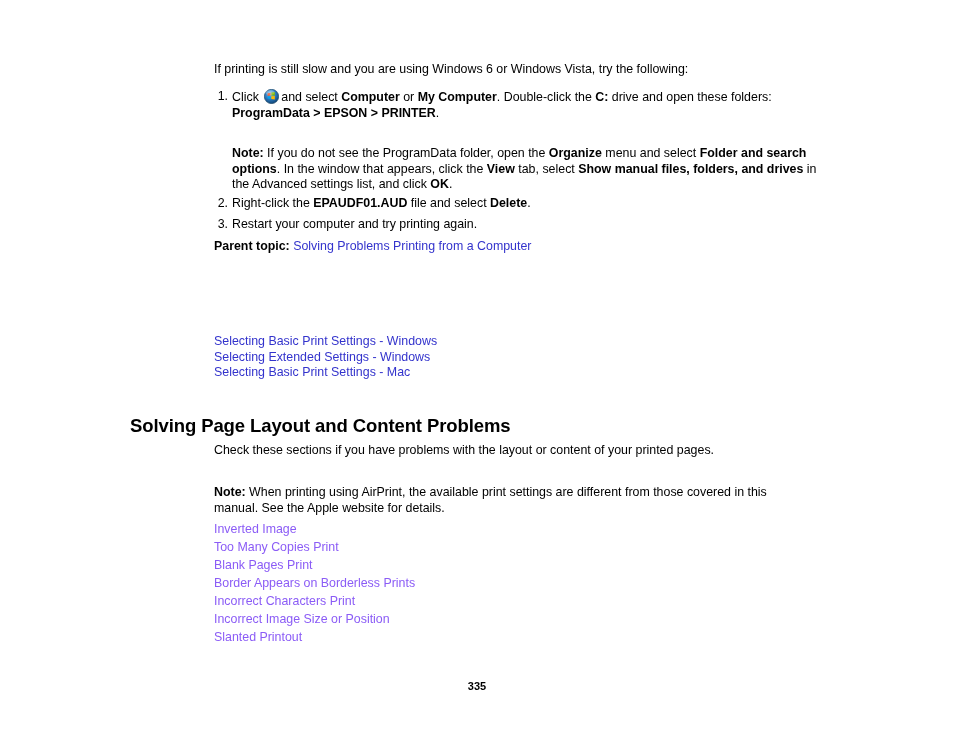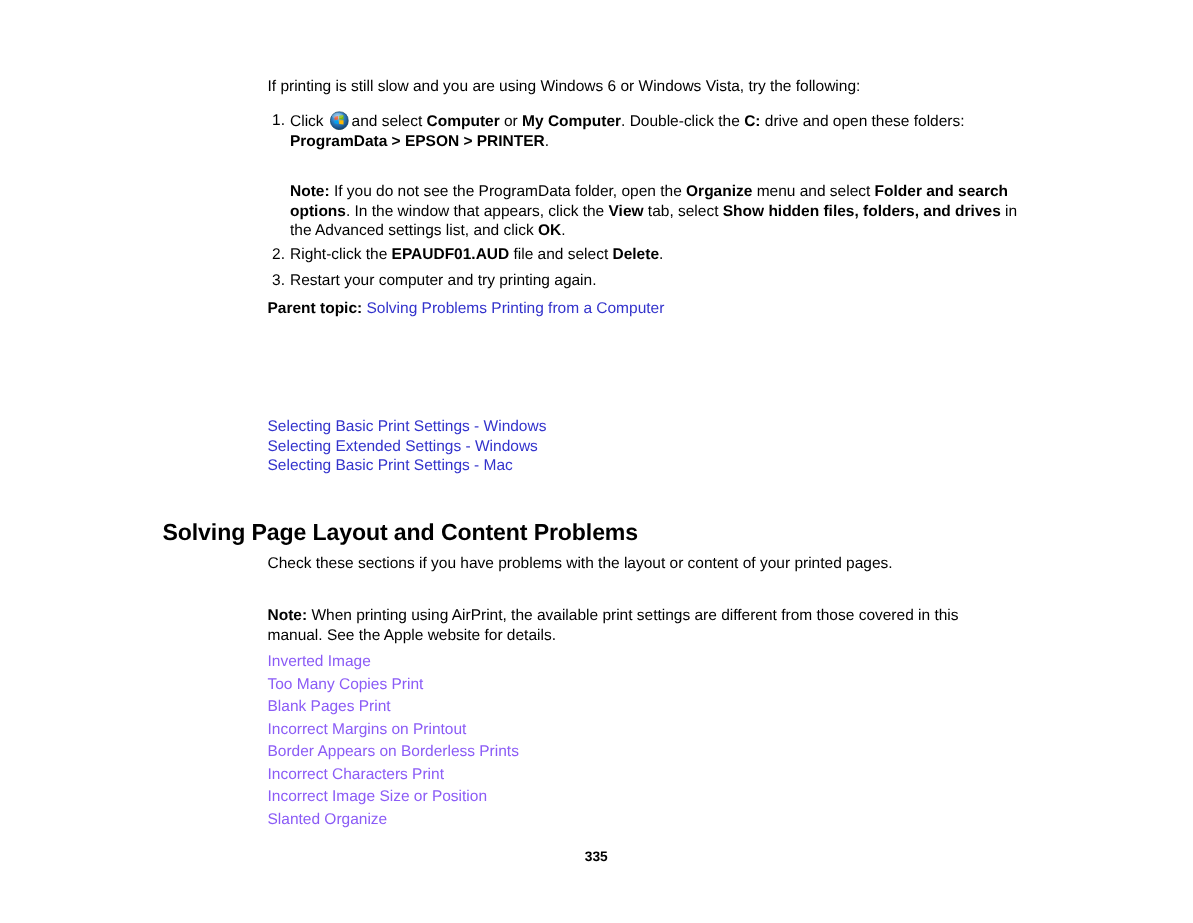--- a/index.html
+++ b/index.html
@@ -150,21 +150,21 @@
                   <path d="M0.2 4.0 L3.2 3.9 L3.2 6.8 L0.2 6.2 Z" fill="#00a4ef"></path>
                   <path d="M3.9 3.9 L7.4 3.8 L7.4 7.3 L3.9 6.8 Z" fill="#ffb900"></path>
                 </g>
                 <ellipse cx="6" cy="3.6" rx="4.6" ry="2.3" fill="#ffffff" opacity="0.22"></ellipse>
               </svg></span><span>and select </span><b>Computer</b><span> or </span><b>My Computer</b><span>. Double-click the </span><b>C:</b><span> drive and open these folders: </span><b>ProgramData &gt; EPSON &gt; PRINTER</b><span>.</span></span>
       </li>
     </ol>
   </div>
 
   <div class="body-col" style="top:134px; left:232px; width:585px;">
-    <p class="note"><b>Note:</b><span> If you do not see the ProgramData folder, open the </span><b>Organize</b><span> menu and select </span><b>Folder and search options</b><span>. In the window that appears, click the </span><b>View</b><span> tab, select </span><b>Show hidden files, folders, and drives</b><span> in the Advanced settings list, and click </span><b>OK</b><span>.</span></p>
+    <p class="note"><b>Note:</b><span> If you do not see the ProgramData folder, open the </span><b>Organize</b><span> menu and select </span><b>Folder and search options</b><span>. In the window that appears, click the </span><b>View</b><span> tab, select </span><b>Show manual files, folders, and drives</b><span> in the Advanced settings list, and click </span><b>OK</b><span>.</span></p>
   </div>
 
   <div class="body-col" style="top:196px;">
     <ol class="steps">
       <li style="margin-bottom:5px;">
         <span class="num">2.</span>
         <span><span>Right-click the </span><b>EPAUDF01.AUD</b><span> file and select </span><b>Delete</b><span>.</span></span>
       </li>
       <li>
         <span class="num">3.</span>
@@ -191,22 +191,21 @@
   </div>
 
   <div class="body-col" style="top:473px; width:590px;">
     <p class="note"><b>Note:</b><span> When printing using AirPrint, the available print settings are different from those covered in this manual. See the Apple website for details.</span></p>
   </div>
 
   <div class="body-col" style="top:520px;">
     <a class="topic-link">Inverted Image</a>
     <a class="topic-link">Too Many Copies Print</a>
     <a class="topic-link">Blank Pages Print</a>
-    <a class="topic-link">Incorrect Margins on Printout</a>
     <a class="topic-link">Border Appears on Borderless Prints</a>
     <a class="topic-link">Incorrect Characters Print</a>
     <a class="topic-link">Incorrect Image Size or Position</a>
-    <a class="topic-link">Slanted Organize</a>
+    <a class="topic-link">Slanted Printout</a>
   </div>
 
   <div class="page-number">335</div>
 
 </div>
 
 </body></html>

